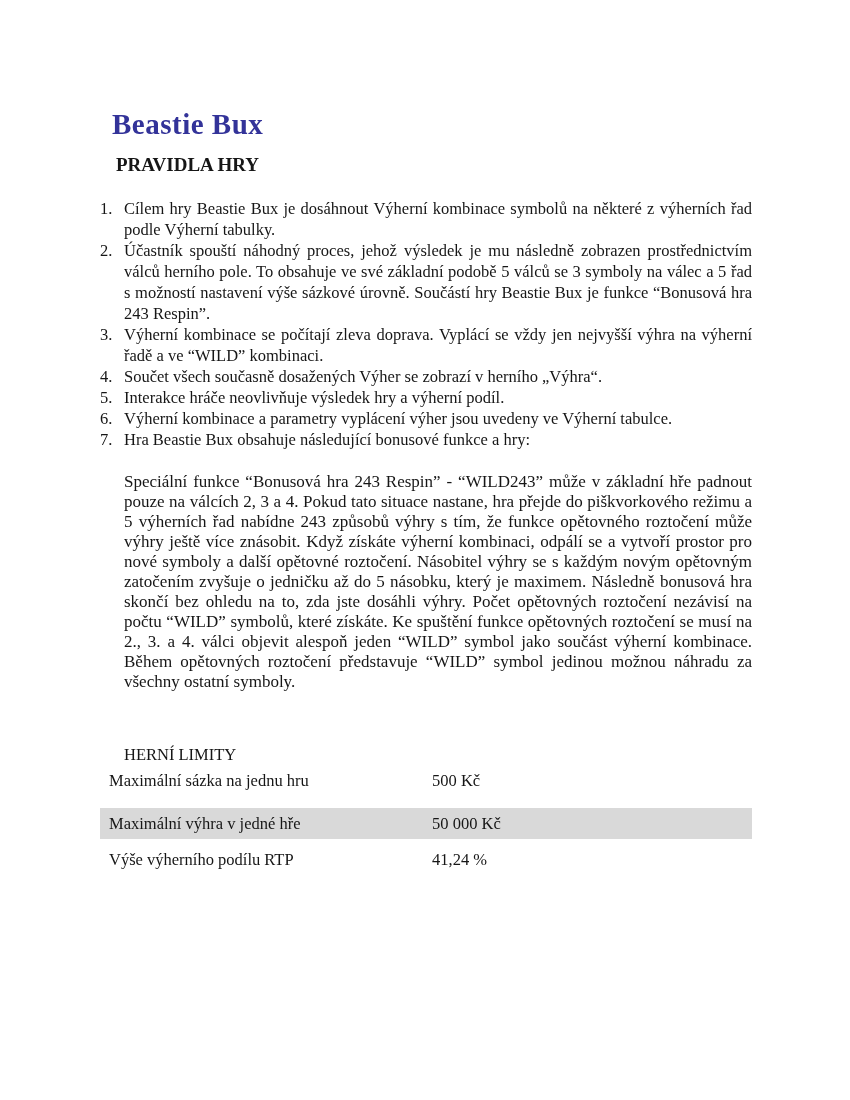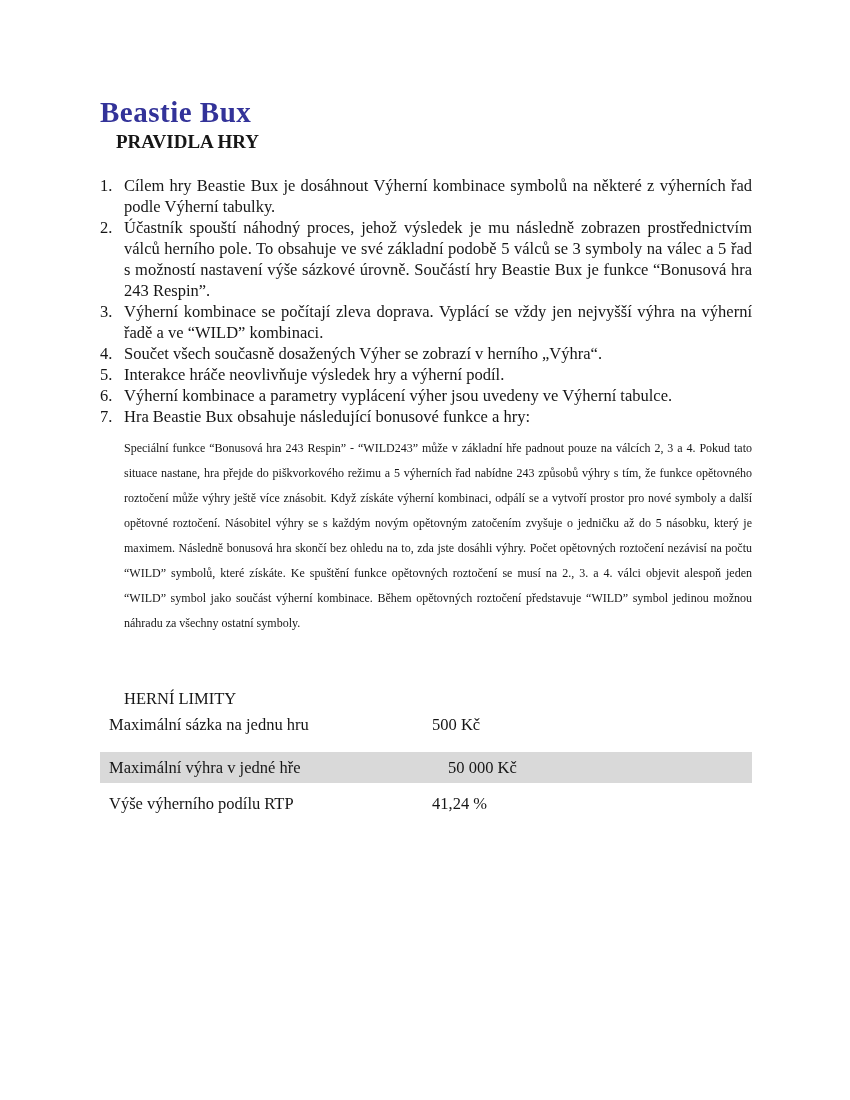--- a/index.html
+++ b/index.html
@@ -14,21 +14,21 @@
     background: #ffffff;
     overflow: hidden;
     font-family: "Liberation Serif", "DejaVu Serif", serif;
     color: #161616;
   }
   .content {
     margin-left: 100px;
     width: 652px;
   }
   .doc-title {
-    margin: 0;
+    margin: 12px;
     padding-top: 95px;
     font-size: 29px;
     line-height: 34px;
     font-weight: bold;
     letter-spacing: 0.5px;
   }
   .doc-subtitle {
     margin: 1px 0 0 16px;
     font-size: 19px;
     line-height: 24px;
@@ -48,42 +48,42 @@
     padding-left: 24px;
     text-align: justify;
   }
   .rules li::before {
     content: counter(rule) ".";
     position: absolute;
     left: 0;
     top: 0;
   }
   .bonus-paragraph {
-    margin: 9px 0 0 24px;
-    font-size: 12px;
-    line-height: 25px;
+    margin: 22px 0 0 24px;
+    font-size: 17px;
+    line-height: 20px;
     text-align: justify;
   }
   .limits-heading {
     margin: 52px 0 0 24px;
     font-size: 16.5px;
     line-height: 21px;
     font-weight: normal;
   }
   .limits-table {
     font-size: 16.5px;
     line-height: 21px;
   }
   .limits-row {
     display: flex;
     align-items: center;
     height: 31px;
   }
   .limits-row.gap-lg { margin-bottom: 12px; }
-  .limits-row.gap-sm { margin-bottom: 5px; gap: 16px; }
+  .limits-row.gap-sm { margin-bottom: 5px; }
   .limit-label {
     width: 332px;
     padding-left: 9px;
     box-sizing: border-box;
     flex-shrink: 0;
   }
   .limit-value {
     flex: 1;
   }
 </style>

